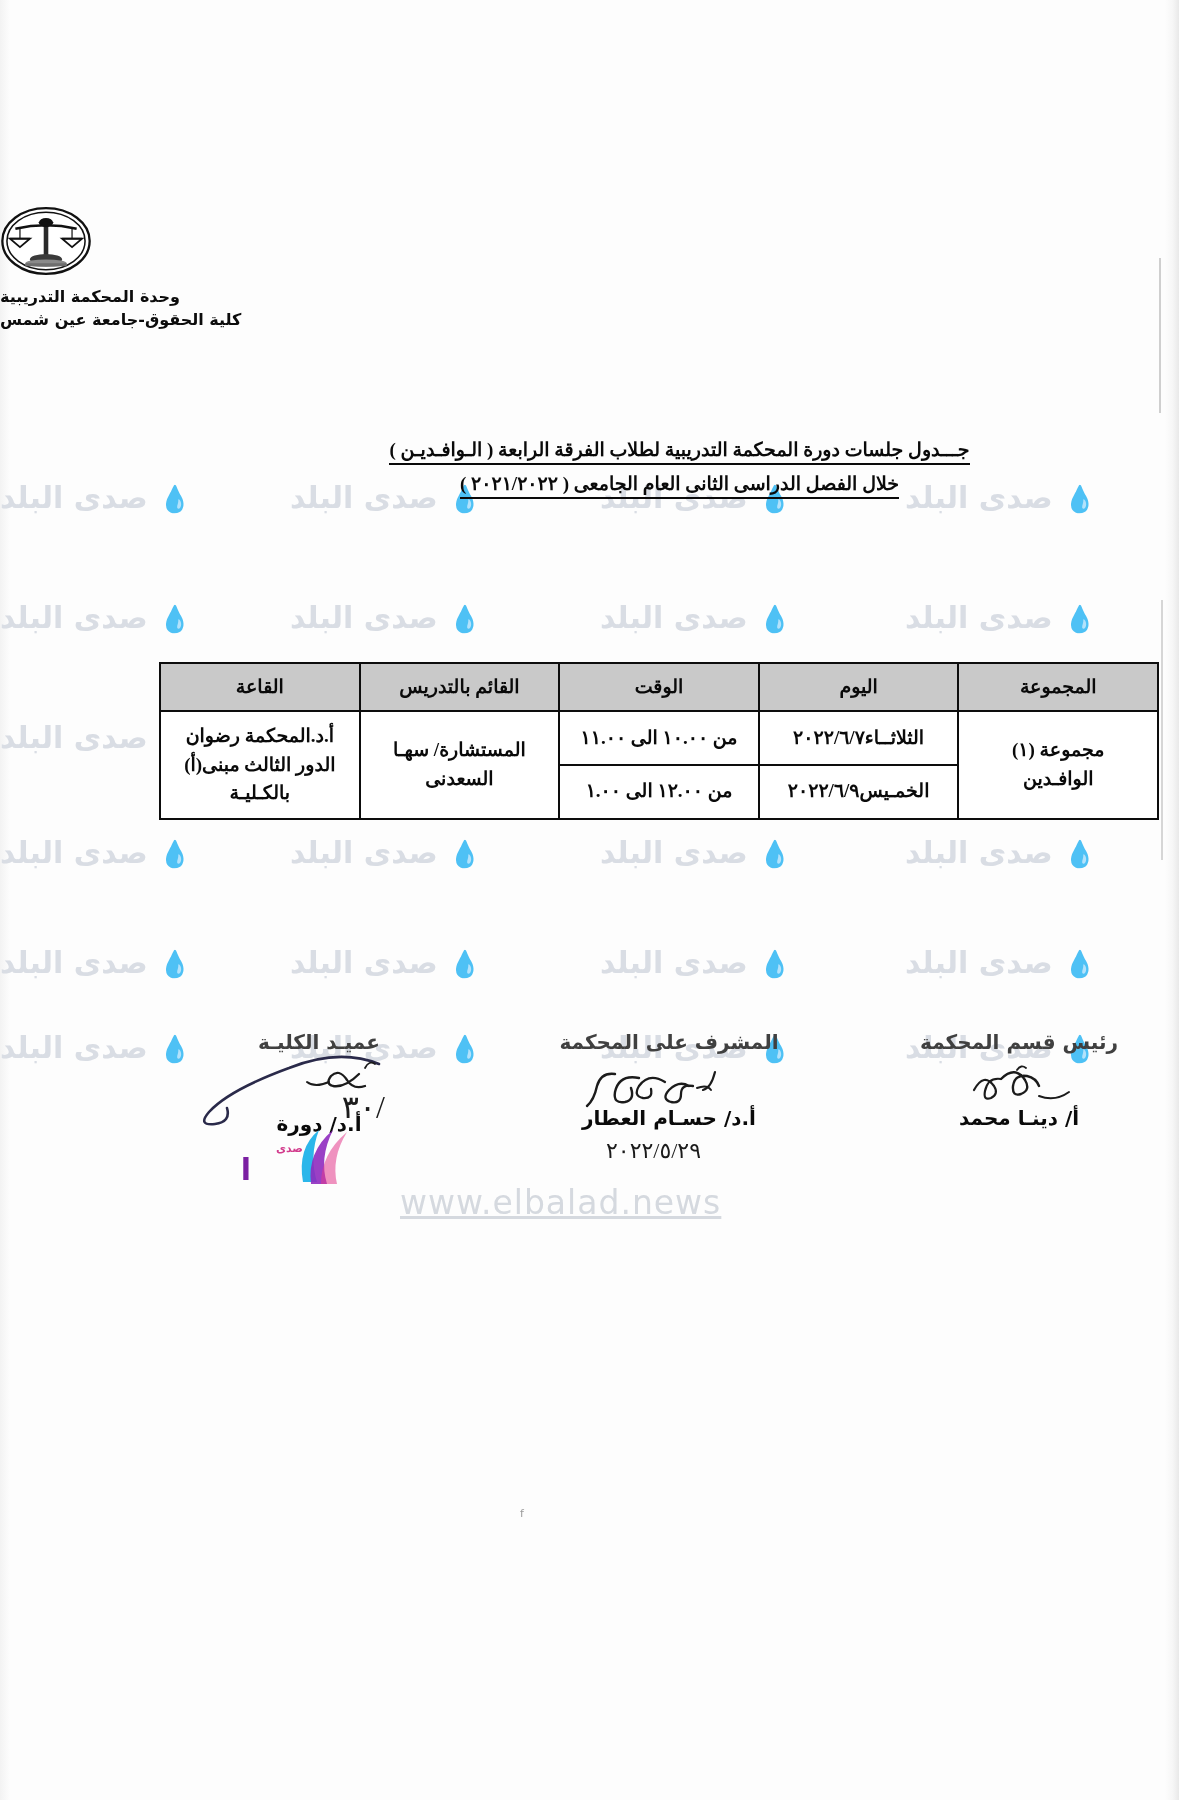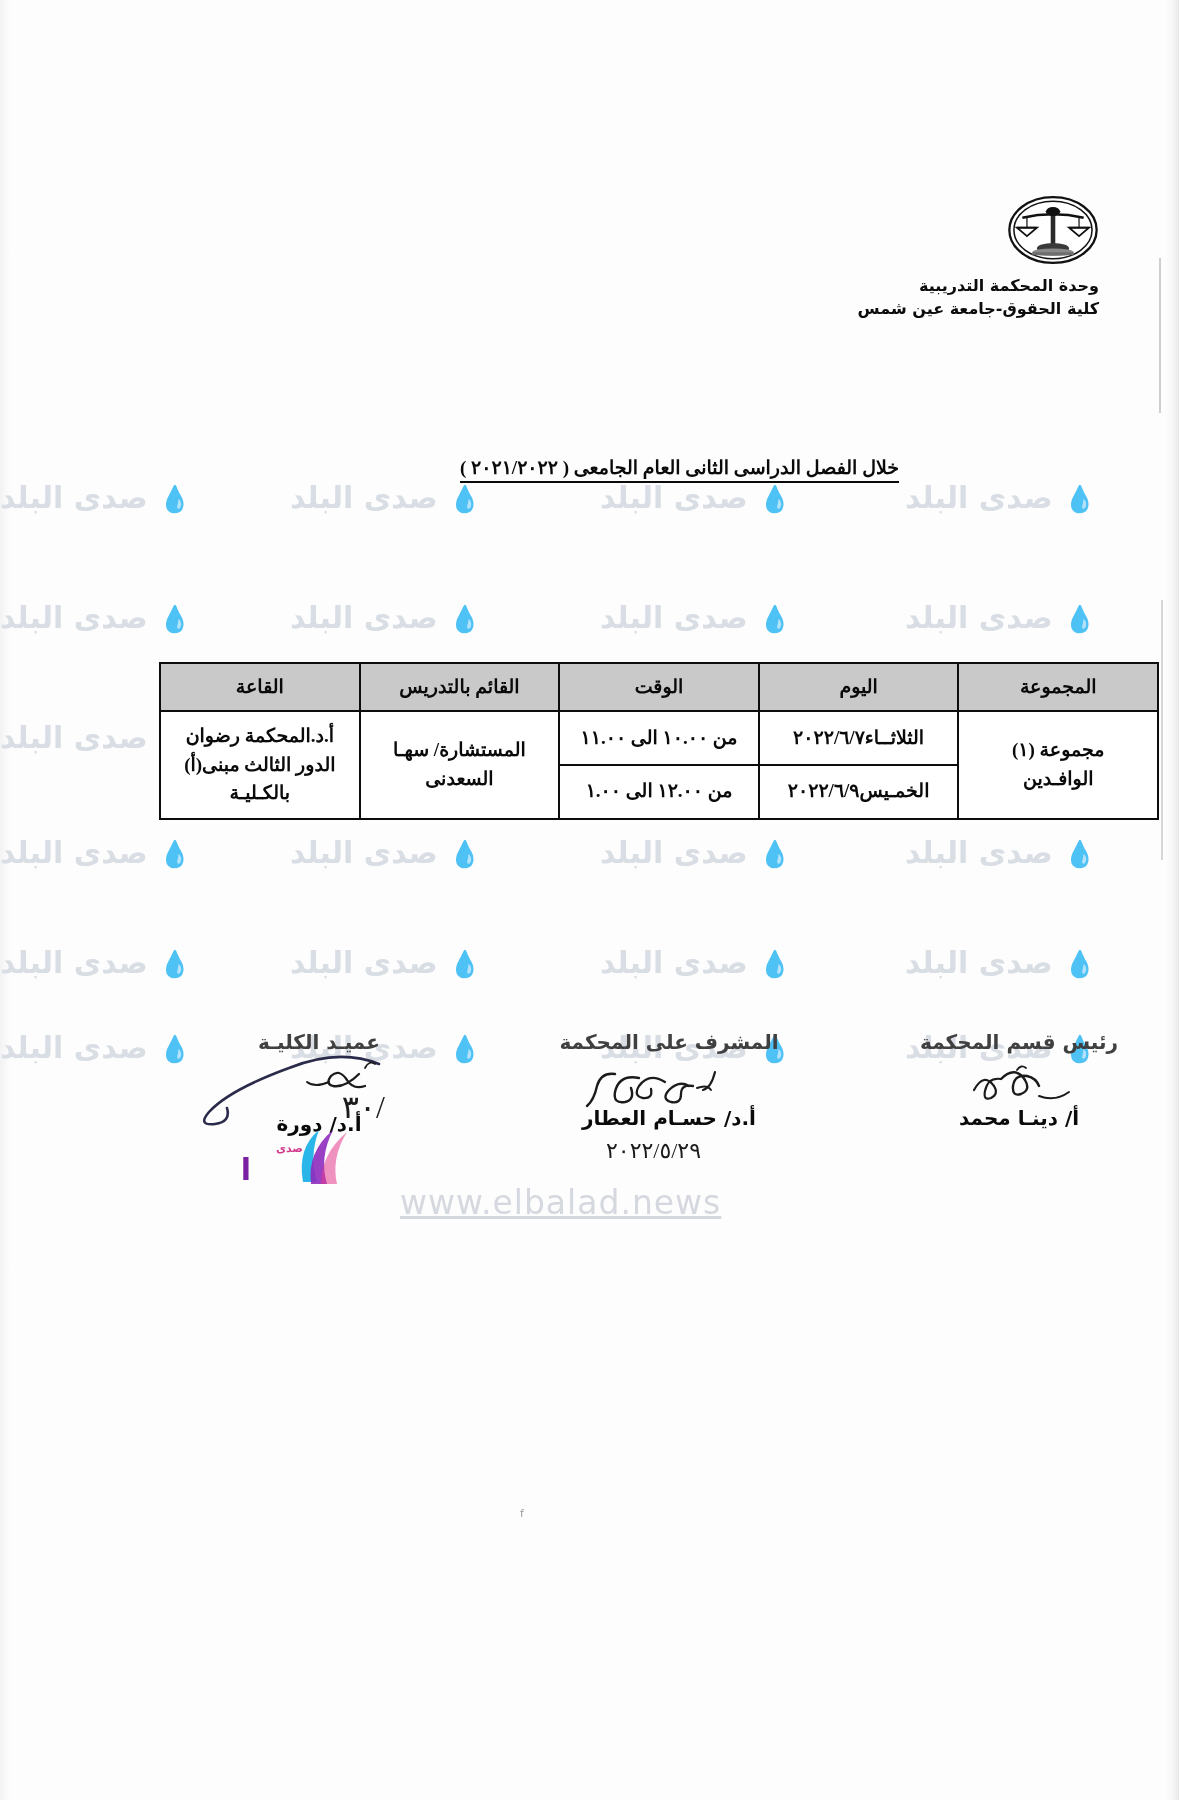--- a/index.html
+++ b/index.html
@@ -80,23 +80,23 @@
     direction: ltr;
     white-space: nowrap;
     pointer-events: none;
     user-select: none;
     text-decoration: underline;
   }
 
   
   .letterhead {
     position: absolute;
-    top: 194px;
+    top: 205px;
     left: 0; right: 0;
-    text-align: right;
+    text-align: left;
     padding-right: 80px;
   }
   .logo-wrap {
     display: inline-block;
     width: 92px; height: 72px;
   }
   .org-lines {
     margin-top: 4px;
     font-family: "DejaVu Sans", "Liberation Sans", sans-serif;
     font-weight: 700;
@@ -298,20 +298,21 @@
         <rect x="33" y="76" width="54" height="4" fill="#6e6e6e"></rect>
       </svg>
     </div>
     <div class="org-lines">
       <div>وحدة المحكمة التدريبية</div>
       <div>كلية الحقوق-جامعة عين شمس</div>
     </div>
   </div>
 
   <div class="doc-title">
+    <div class="tline">جـــدول جلسات دورة المحكمة التدريبية لطلاب الفرقة الرابعة  ( الـوافـديـن )</div>
     <br>
     <div class="tline">خلال الفصل الدراسى الثانى العام الجامعى ( ٢٠٢١/٢٠٢٢ )</div>
   </div>
 
   <div class="table-wrap">
     <table class="schedule">
       <thead>
         <tr>
           <th>المجموعة</th>
           <th>اليوم</th>

